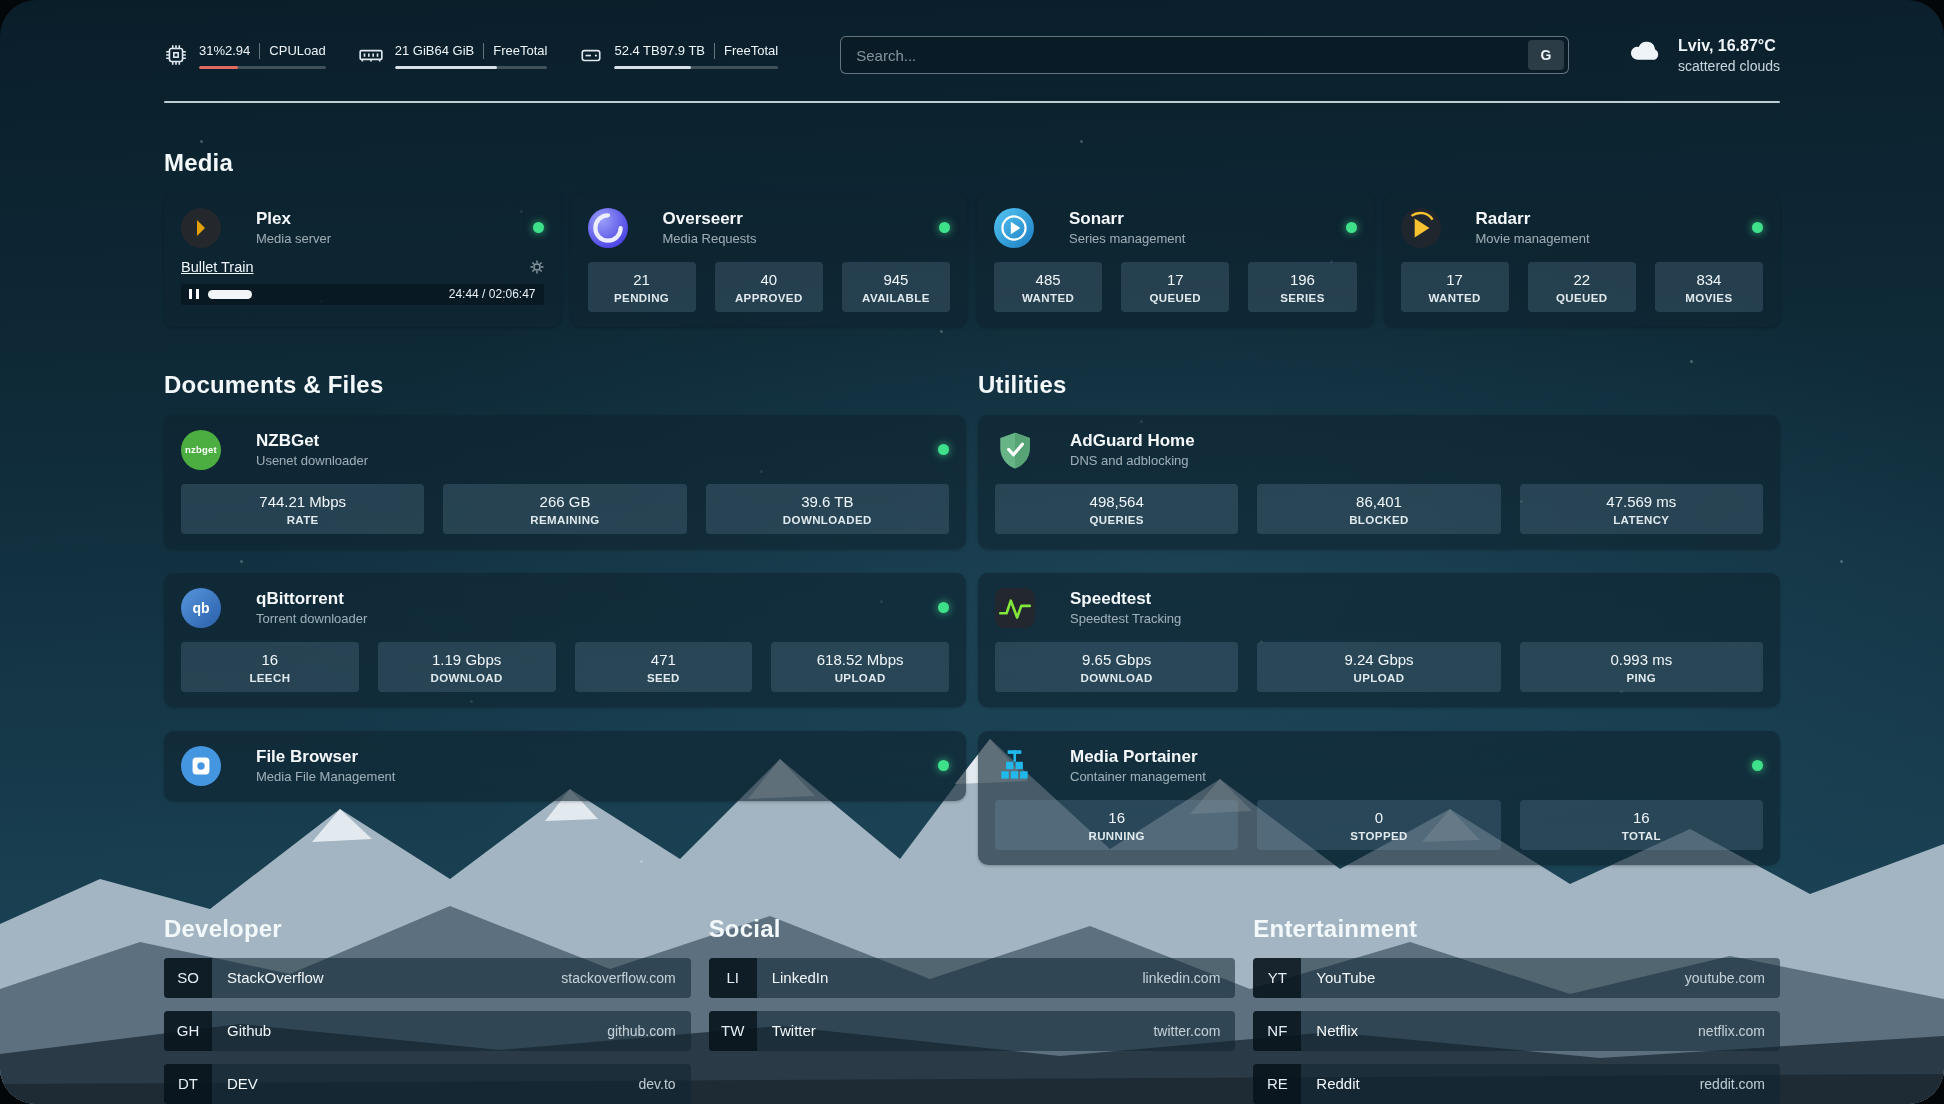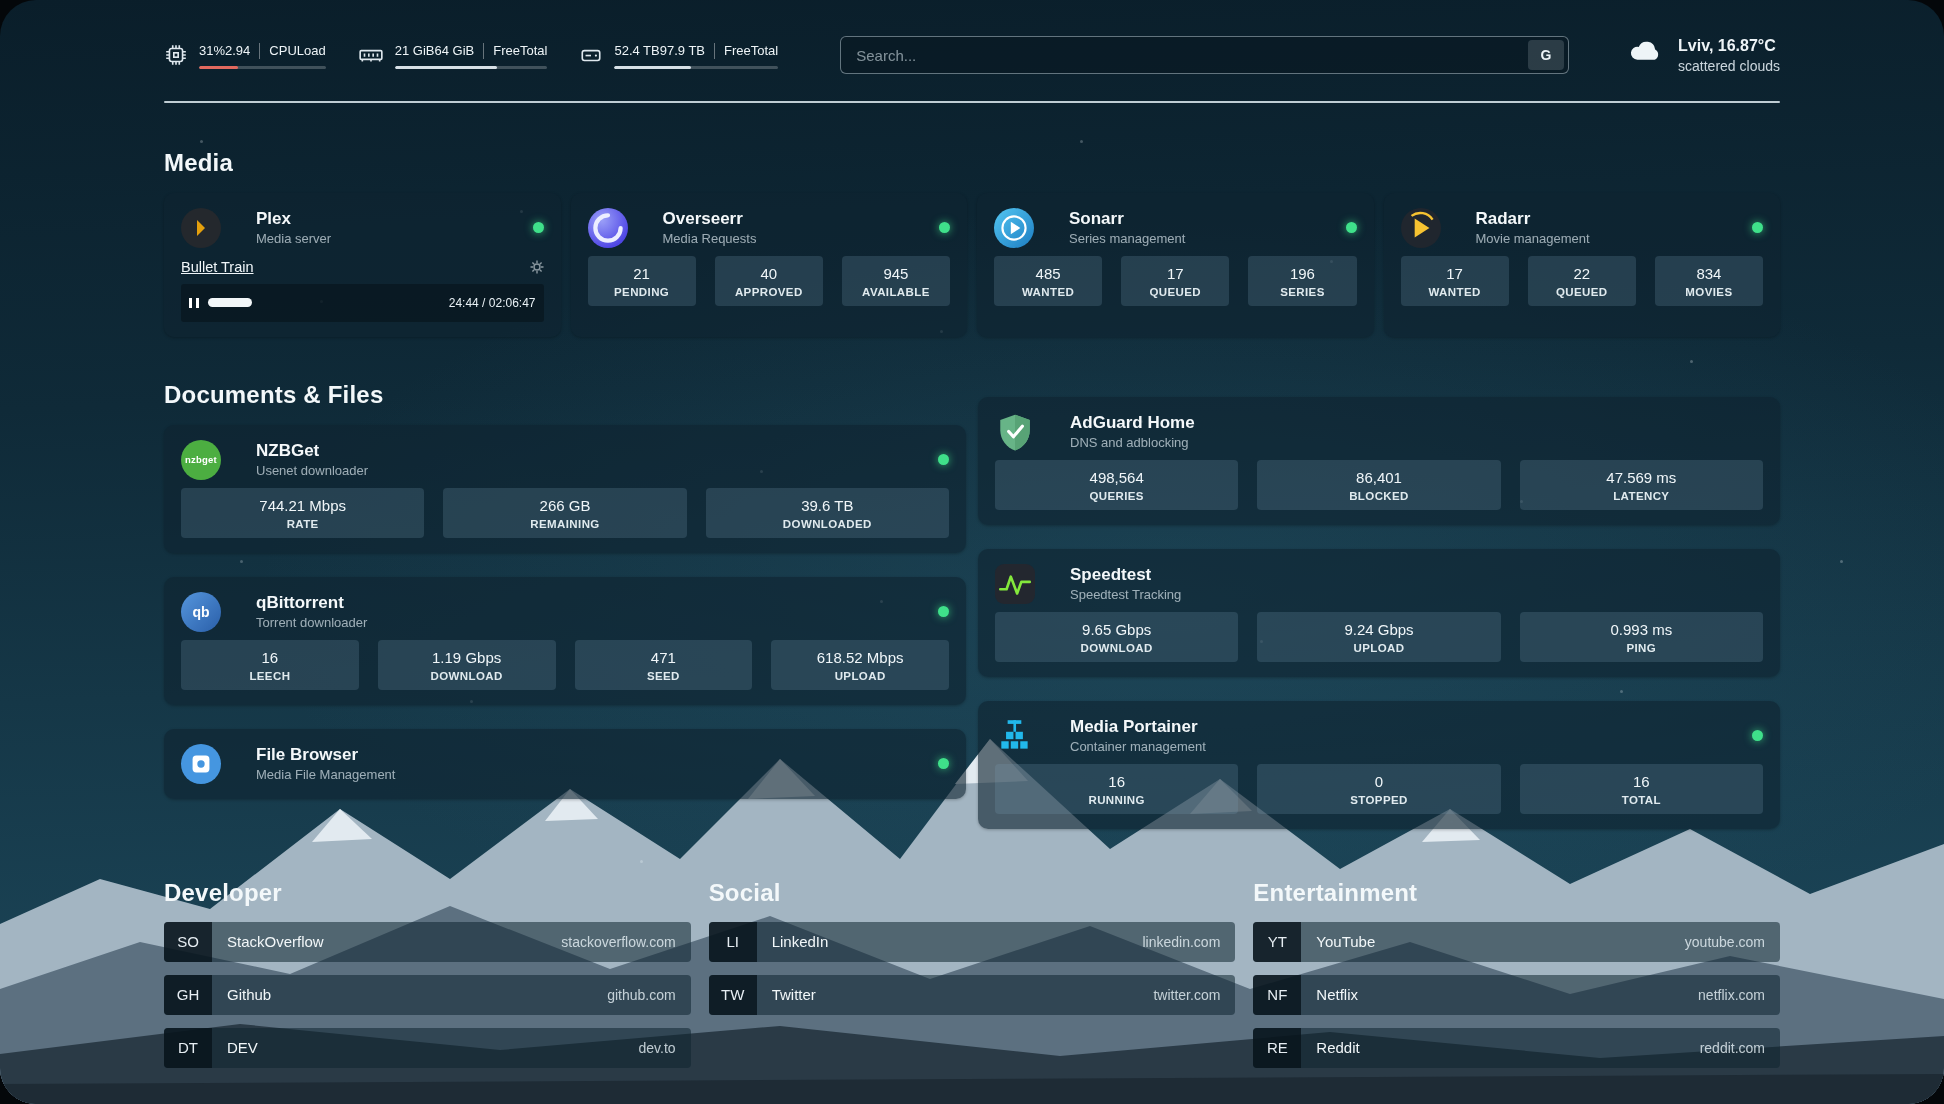--- a/index.html
+++ b/index.html
@@ -59,40 +59,40 @@
 
   .card { background:rgba(14,36,48,.62); border-radius:10px; padding:15px 17px; position:relative;
     box-shadow:0 1px 3px rgba(0,0,0,.25); cursor:pointer; }
   .card-head { display:flex; align-items:center; gap:13px; }
   .svc-icon { width:40px; height:40px; border-radius:50%; flex:none; display:flex; align-items:center; justify-content:center; }
   .svc-text { min-width:0;margin-left:22px; }
   .svc-name { font-size:17px; font-weight:600; color:#f4f8fa; white-space:nowrap; }
   .svc-sub { font-size:13px; color:rgba(233,244,250,.65); margin-top:2px; white-space:nowrap; }
   .dot { width:11px; height:11px; border-radius:50%; margin-left:auto; flex:none;
     box-shadow:0 0 9px rgba(63,224,138,.75); }
-  .stats { display:flex; gap:19px; margin-top:8px; }
+  .stats { display:flex; gap:19px; margin-top:14px; }
   .stat { flex:1; background:rgba(124,160,180,.22); border-radius:4px; padding:9px 4px 8px; text-align:center; min-width:0; }
   .stat-val { font-size:15px; color:#f0f6f9; white-space:nowrap; }
   .stat-lab { font-size:11.5px; font-weight:700; letter-spacing:.4px; margin-top:4px; color:rgba(240,248,252,.92); white-space:nowrap; }
 
   .icon-plex { background:#24282d; }
   .icon-overseerr { background:radial-gradient(circle at 35% 30%, #9ba0f8, #4f46e5 75%); }
   .icon-sonarr { background:linear-gradient(135deg,#53c6f2,#1d7dc2); }
   .icon-radarr { background:#20262e; }
   .icon-nzbget { background:#4cae41; font-size:9.5px; font-weight:700; color:#fff; letter-spacing:.2px; }
   .icon-qbit { background:linear-gradient(135deg,#5596dd,#2a5fa9); font-size:14px; font-weight:700; color:#fff; }
   .icon-fb { background:#4596e0; }
   .icon-speedtest { background:#23272f; border-radius:9px; }
   .icon-shield, .icon-crane { background:transparent; border-radius:0; }
 
   
   .player-head { margin-top:11px; display:flex; align-items:center; justify-content:space-between; }
   .player-title { font-size:14.5px; color:#f0f6f9;text-decoration:underline; }
   .gear { display:flex; opacity:.65; cursor:pointer; }
-  .player-strip { margin-top:9px; height:38px; background:rgba(8,20,28,.65); border-radius:3px;
+  .player-strip { margin-top:9px; height:21px; background:rgba(8,20,28,.65); border-radius:3px;
     display:flex; align-items:center; padding:0 8px; gap:9px; }
   .pause { width:10px; height:10px; flex:none; cursor:pointer;
     background:linear-gradient(90deg,#fff 0 3px,transparent 3px 7px,#fff 7px 10px); }
   .ptrack { flex:1; height:9px; border-radius:5px; position:relative; }
   .pfill { display:block; height:100%; border-radius:5px; }
   .ptime { font-size:12px; color:#e9f1f5; white-space:nowrap; }
 
   
   .two-col { margin-top:44px; display:grid; grid-template-columns:1fr 1fr; gap:12px; align-items:start; }
   .col-stack { display:flex; flex-direction:column; gap:24px; margin-top:16px;justify-content:flex-end; }
@@ -433,20 +433,21 @@
                 <div class="svc-name">File Browser</div>
                 <div class="svc-sub">Media File Management</div>
               </div>
               <span class="dot" style="background: rgb(63, 224, 138);"></span>
             </div>
           </div>
         </div>
       </div>
 
       <div>
+        <div class="sec-title">Utilities</div>
         <div class="col-stack">
 
           <div class="card">
             <div class="card-head">
               <span class="svc-icon icon-shield">
                 <svg width="40" height="40" viewBox="0 0 38 38">
                   <path d="M19 2.5 L33 7.5 V17 C33 26.5 27 33.5 19 36.5 C11 33.5 5 26.5 5 17 V7.5 Z" fill="#67b487"></path>
                   <path d="M19 2.5 L33 7.5 V17 C33 26.5 27 33.5 19 36.5 Z" fill="#58a376"></path>
                   <path d="M13 18.5 L17.5 23.5 L26 13.5" stroke="#fff" stroke-width="3" fill="none" stroke-linecap="round" stroke-linejoin="round"></path>
                 </svg>

